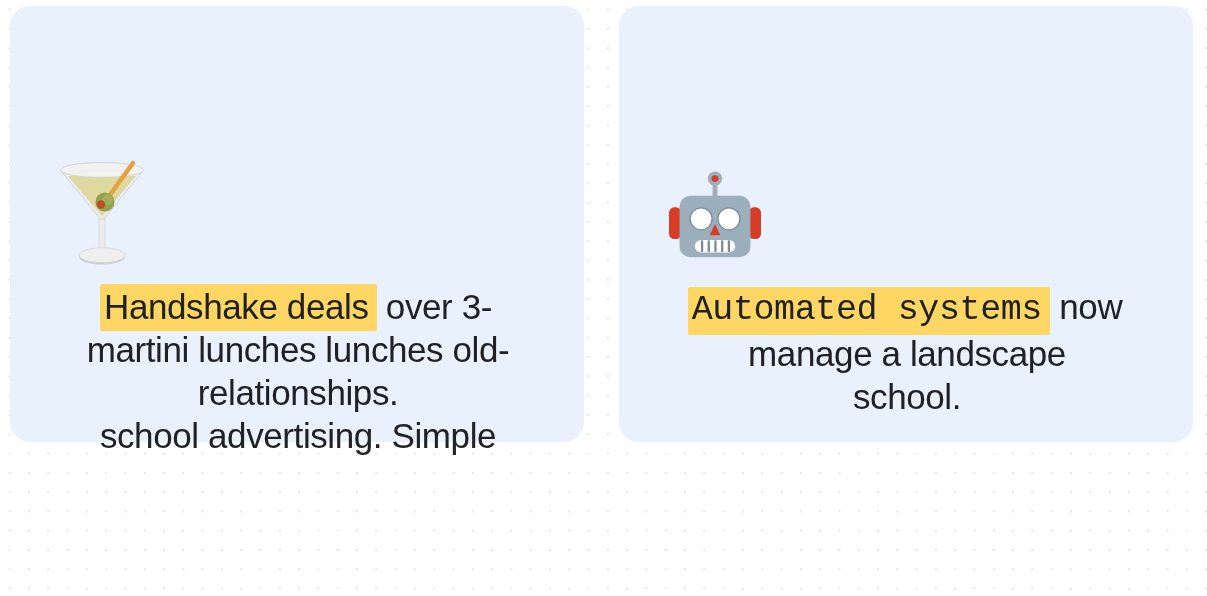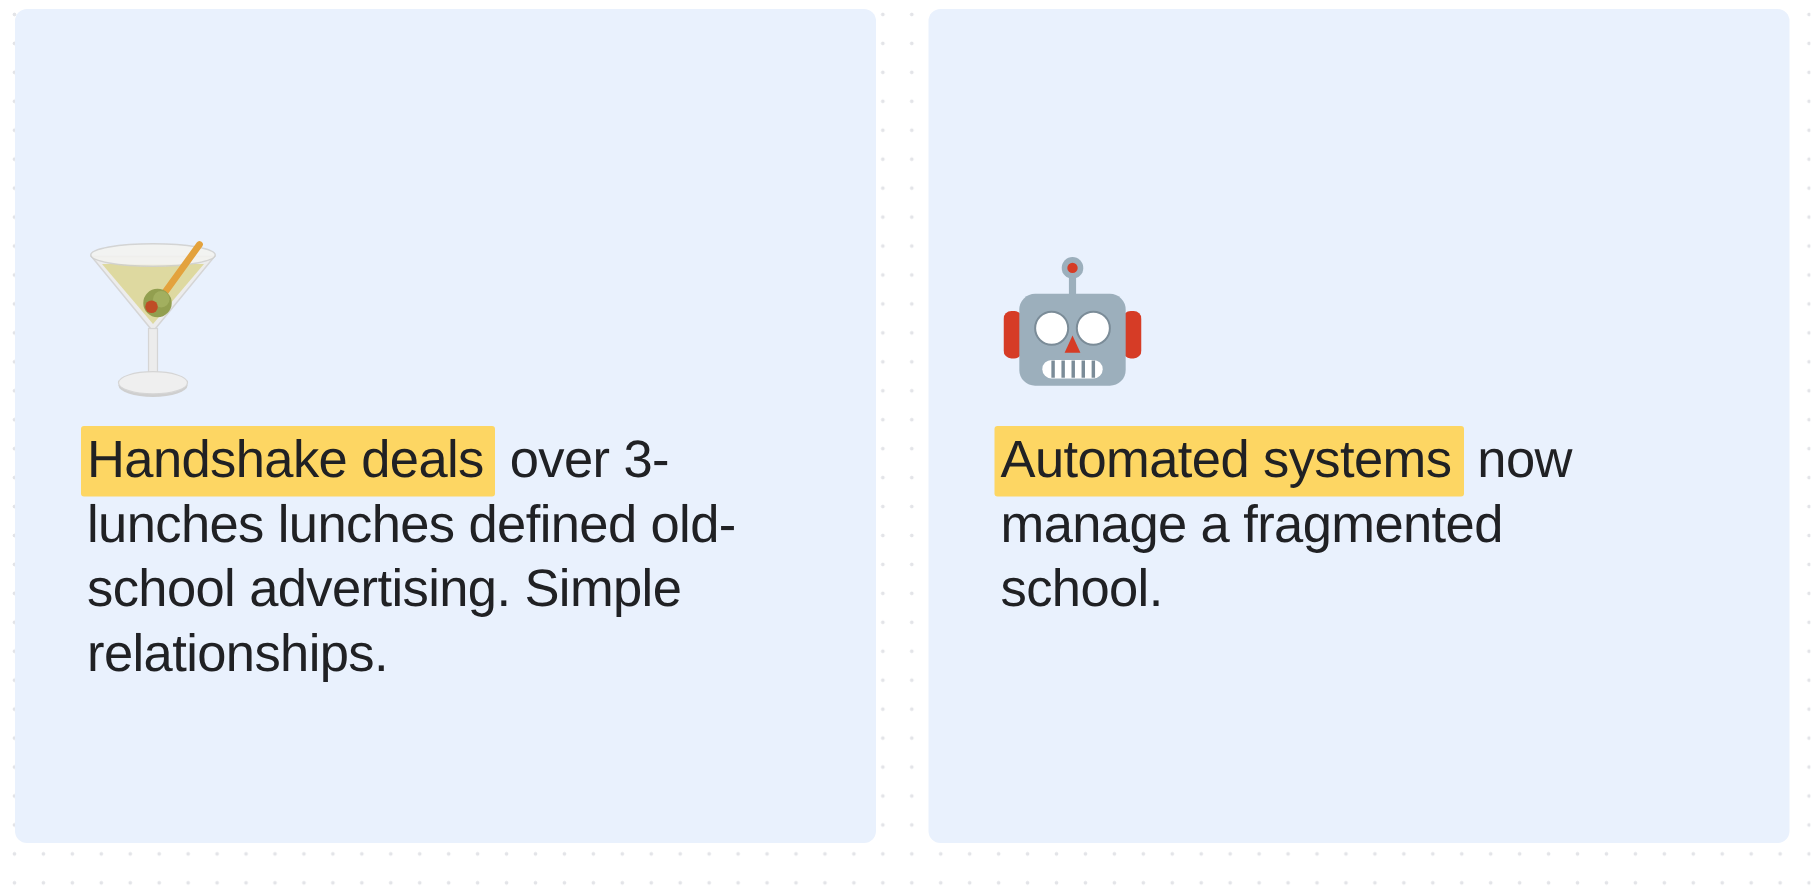--- a/index.html
+++ b/index.html
@@ -10,24 +10,25 @@
     background-color: #ffffff;
     background-image: radial-gradient(circle, #e3e4e8 1.2px, rgba(255,255,255,0) 1.4px);
     background-size: 19.3px 19.3px;
     background-position: 발 2px 11px;
     font-family: "Liberation Sans", "DejaVu Sans", sans-serif;
   }
   .card {
     position: absolute;
     top: 6px;
     width: 574px;
-    height: 556px;
-    border-radius: 8px;
+    height: 436px;
+    border-radius: 20px;
     box-sizing: border-box;
     padding: 0 46px 0 48px;
+    text-align: center;
   }
   .card-left  { left: 10px; }
   .card-right { left: 619px; }
   .emoji-zone {
     height: 279px;
     display: flex;
     align-items: flex-end;
     padding-bottom: 16px;
     box-sizing: border-box;
   }
@@ -60,23 +61,23 @@
       <circle cx="47" cy="45" r="9.5" fill="#929f4f"></circle>
       <circle cx="49.5" cy="42.5" r="5.5" fill="#a2af5f"></circle>
       <circle cx="43" cy="47.5" r="4.2" fill="#bf4d26"></circle>
       <rect x="41" y="62" width="6" height="34" fill="#ececec" stroke="#d5d5d5" stroke-width="0.8"></rect>
       <ellipse cx="44" cy="100" rx="23" ry="7.6" fill="#cfcfcf"></ellipse>
       <ellipse cx="44" cy="98.2" rx="23" ry="7.4" fill="#efefef" stroke="#d5d5d5" stroke-width="0.8"></ellipse>
     </svg>
   </div>
   <div class="card-text" style="color: rgb(32, 33, 36);">
       <div class="text-line"><span class="hl" style="background-color: rgb(253, 214, 99);">Handshake deals</span><span> over 3-</span></div>
-      <div class="text-line"><span>lunches lunches defined old-</span></div>
+      <div class="text-line"><span>martini lunches lunches old-</span></div>
+      <div class="text-line"><span>relationships.</span></div>
       <div class="text-line"><span>school advertising. Simple</span></div>
-      <div class="text-line"><span>relationships.</span></div>
     </div>
 </section>
 
 <section class="card card-right" style="background-color: rgb(233, 241, 253);">
   <div class="emoji-zone">
     <svg width="92" height="96" viewBox="0 0 96 100" aria-hidden="true">
       <rect x="45.5" y="13" width="5" height="19" fill="#9cafbc"></rect>
       <circle cx="48" cy="12" r="7.5" fill="#9cafbc"></circle>
       <circle cx="48" cy="12" r="3.6" fill="#d63c26"></circle>
       <rect x="0" y="42" width="13" height="33" rx="5.5" fill="#d63c26"></rect>
@@ -89,17 +90,17 @@
       <g stroke="#7b8c98" stroke-width="2.4">
         <line x1="34.5" y1="76.5" x2="34.5" y2="88.5"></line>
         <line x1="41.5" y1="76.5" x2="41.5" y2="88.5"></line>
         <line x1="48.5" y1="76.5" x2="48.5" y2="88.5"></line>
         <line x1="55.5" y1="76.5" x2="55.5" y2="88.5"></line>
         <line x1="62.5" y1="76.5" x2="62.5" y2="88.5"></line>
       </g>
     </svg>
   </div>
   <div class="card-text" style="color: rgb(32, 33, 36);">
-      <div class="text-line"><span class="hl" style="background-color: rgb(253, 214, 99);">Automated systems</span><span> now</span></div>
-      <div class="text-line"><span>manage a fragmented</span></div>
+      <div class="text-line"><span class="hl" style="background-color: rgb(253, 214, 99); font-family: Liberation Mono, monospace;">Automated systems</span><span> now</span></div>
+      <div class="text-line"><span>manage a landscape</span></div>
       <div class="text-line"><span>school.</span></div>
     </div>
 </section>
 
 </body></html>

